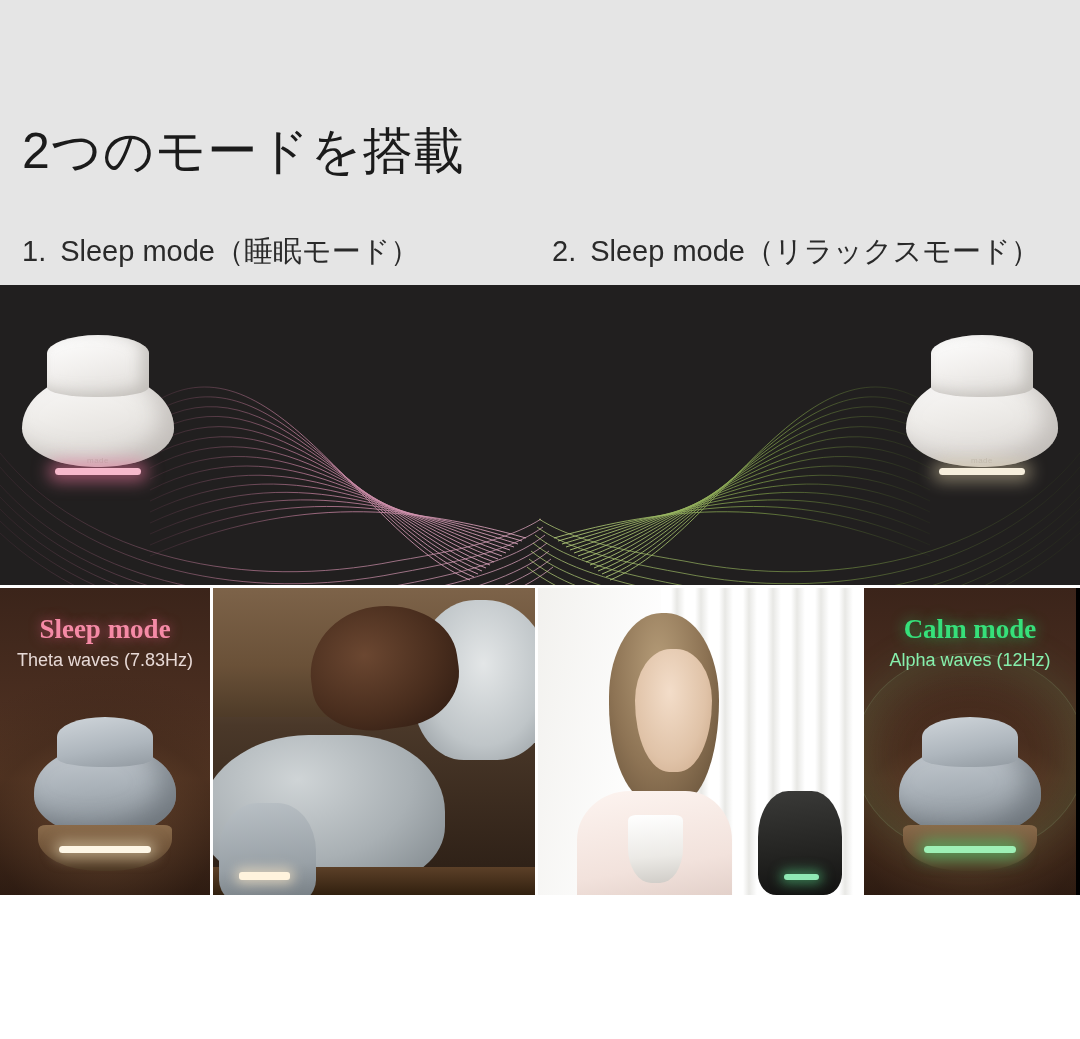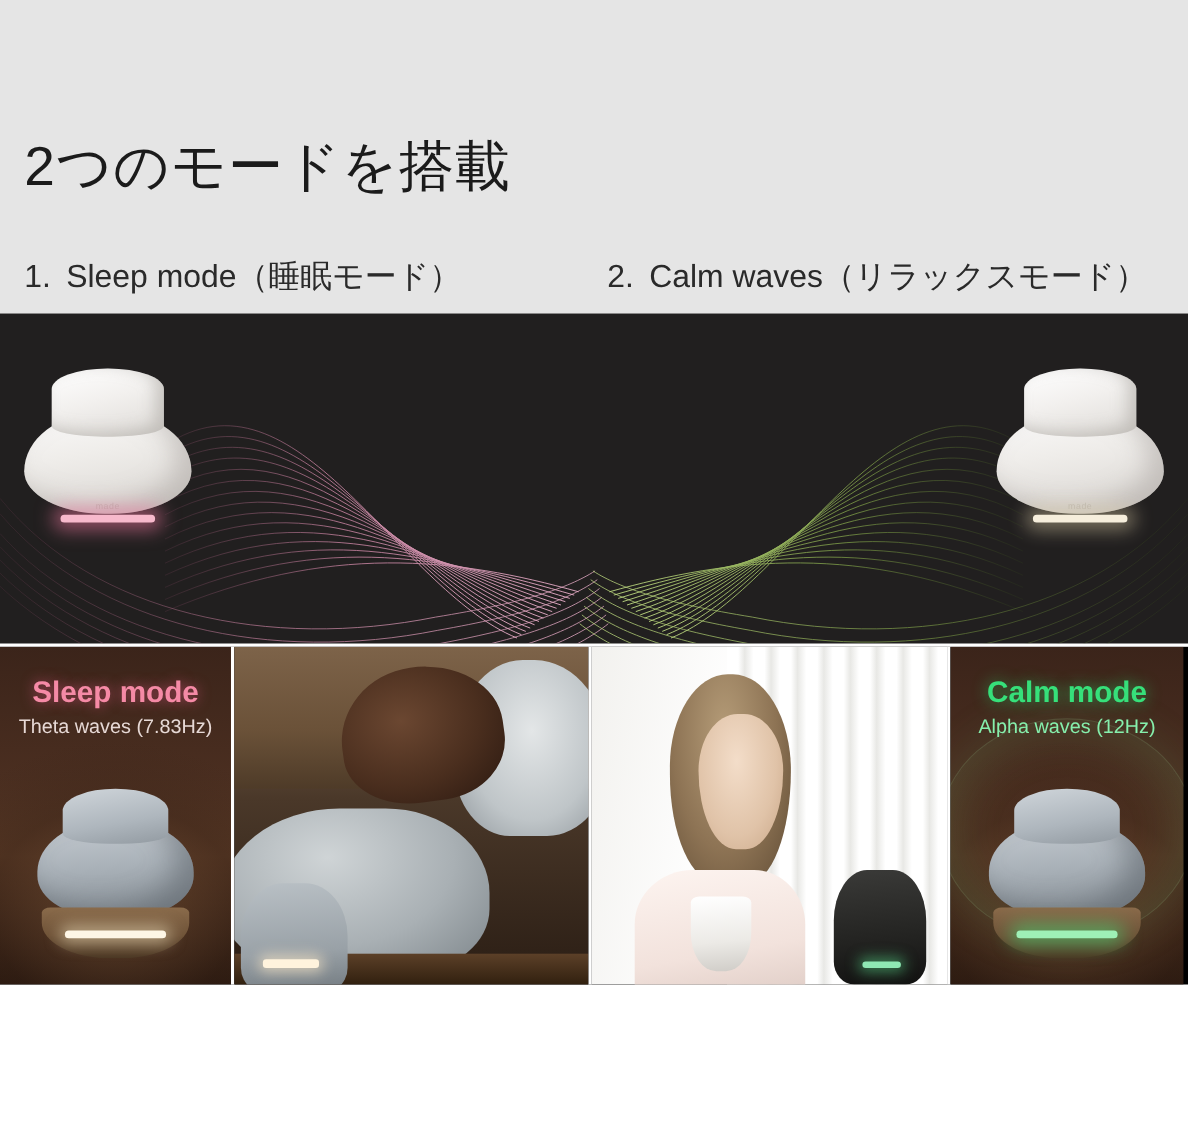--- a/index.html
+++ b/index.html
@@ -171,20 +171,21 @@
     position: absolute;
     left: 0;
     width: 100%;
     text-align: center;
     white-space: nowrap;
   }
   .panel-label-title {
     top: 26px;
     font-size: 27px;
     font-weight: bold;
+    font-family: Liberation Serif, serif;
   }
   .panel-label-sub {
     top: 62px;
     font-size: 18px;
     font-weight: 400;
   }
   .lbl-sleep-title {
     color: #f58aa6;
     text-shadow: 0 0 12px rgba(235,90,140,.6);
   }
@@ -367,21 +368,21 @@
 <body>
 
 <div class="heading-area">
   <div class="main-title">2つのモードを搭載</div>
 
   <div class="mode-list">
     <div class="mode-item mode-item-1">
       <span class="num">1.</span><span>Sleep mode（睡眠モード）</span>
     </div>
     <div class="mode-item mode-item-2">
-      <span class="num">2.</span><span>Calm waves（リラックスモード）</span>
+      <span class="num">2.</span><span>Sleep mode（リラックスモード）</span>
     </div>
   </div>
 </div>
 
 <div class="banner">
 
   <svg class="banner-waves" viewBox="0 0 1080 300" preserveAspectRatio="none">
     <defs>
       <linearGradient id="pinkGrad" x1="0" y1="0" x2="1" y2="0">
         <stop offset="0%" stop-color="#5a3444" stop-opacity="0.35"></stop>

